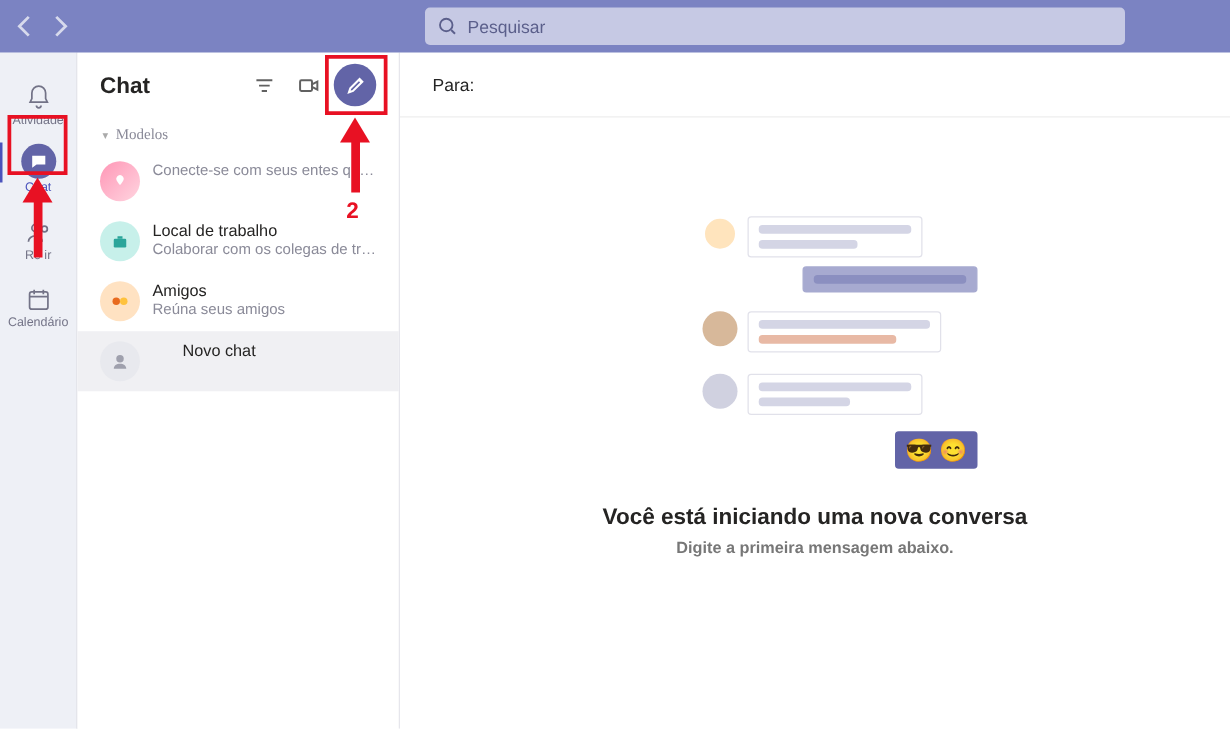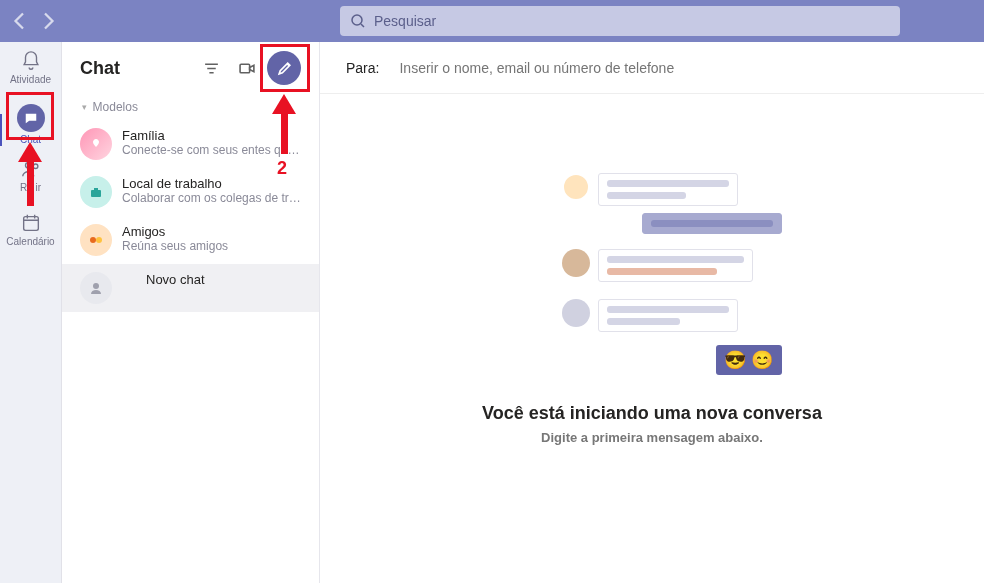--- a/index.html
+++ b/index.html
@@ -11,36 +11,36 @@
 .search-wrap { position:absolute; left:340px; top:6px;text-align:right; }
 .search { width:560px; height:30px; background:#c6c9e4; border-radius:4px; display:flex; align-items:center; padding:0 10px; color:#5b5f8b; }
 .search svg { width:16px; height:16px; margin-right:8px; }
 .search span { font-size:14px; }
 
 
 .main { display:flex; height:541px; }
 
 
 .rail { width:62px; background:#eef0f6; border-right:1px solid #e1e1e8; display:flex; flex-direction:column; align-items:center; padding-top:8px; }
-.rail-item { width:56px; height:52px; display:flex; flex-direction:column; align-items:center; justify-content:flex-start; color:#737387; font-size:10px; cursor:pointer; margin-bottom:2px; border-radius:4px; }
+.rail-item { width:56px; height:52px; display:flex; flex-direction:column; align-items:center; justify-content:flex-end; color:#737387; font-size:10px; cursor:pointer; margin-bottom:2px; border-radius:4px; }
 .rail-item svg { width:22px; height:22px; margin-bottom:2px; }
 .rail-item.active { color:#4b53bc; position:relative; }
 .rail-item.active::before { content:""; position:absolute; left:-3px; top:10px; bottom:10px; width:2px; background:#4b53bc; }
 .rail-chat-icon { width:28px; height:28px; border-radius:50%; background:#6264a7; display:flex; align-items:center; justify-content:center; margin-bottom:2px; }
 .rail-chat-icon svg { width:14px; height:14px; color:#fff; margin:0; }
 
 
 .chat-panel { width:258px; border-right:1px solid #e6e6ec; background:#fff; display:flex; flex-direction:column; }
 .panel-header { height:52px; display:flex; align-items:center; padding:0 18px; }
 .panel-title { font-size:18px; font-weight:700; color:#252423; flex:1; }
 .hdr-btn { width:32px; height:32px; display:flex; align-items:center; justify-content:center; color:#616161; cursor:pointer; border-radius:4px; margin-left:4px; }
 .hdr-btn.compose { background:#6264a7; color:#fff; border-radius:50%; width:34px; height:34px; }
 .hdr-btn svg { width:17px; height:17px; }
 
-.section-label { font-size:12px; color:#8a8a98; padding:6px 20px; cursor:pointer; display:flex; align-items:center; }
+.section-label { font-size:12px; color:#8a8a98; padding:6px 20px; cursor:pointer; display:flex; align-items:center;font-family:Liberation Serif, serif; }
 .section-label::before { content:"▾"; font-size:9px; margin-right:6px; color:#aaa; }
 
 .list-item { display:flex; align-items:flex-start; padding:8px 18px; cursor:pointer; }
 .list-item.selected { background:#f0f0f3;gap:24px; }
 .avatar { width:32px; height:32px; border-radius:50%; flex-shrink:0; margin-right:10px; display:flex; align-items:center; justify-content:center; }
 .av-fam { background:linear-gradient(135deg,#ff96b6,#ffd5e0); }
 .av-work { background:#c7f0ea; }
 .av-friends { background:#ffe2c2; }
 .av-new { background:#e8e9ee; }
 .avatar svg { width:16px; height:16px; }
@@ -157,21 +157,20 @@
 
       <div class="section-label">Modelos</div>
 
       <div class="list-item">
         <div class="avatar av-fam">
           <svg viewBox="0 0 16 16" fill="#fff">
               <path d="M8 3c2 0 3 2 3 3 0 2-3 5-3 5s-3-3-3-5c0-1 1-3 3-3z"></path>
             </svg>
         </div>
         <div class="item-text">
-          <div class="item-title">Família</div>
           <div class="item-sub">Conecte-se com seus entes queridos</div>
         </div>
       </div>
 
       <div class="list-item">
         <div class="avatar av-work">
           <svg viewBox="0 0 16 16" fill="#2aa59a">
               <rect x="3" y="6" width="10" height="7" rx="1"></rect>
               <path d="M6 6V4h4v2"></path>
             </svg>
@@ -205,21 +204,20 @@
         </div>
         <div class="item-text">
           <div class="item-title">Novo chat</div>
         </div>
       </div>
     </div>
 
     <div class="content">
       <div class="to-row">
         <span class="to-label">Para:</span>
-        <input class="to-input" placeholder="Inserir o nome, email ou número de telefone" style="">
       </div>
       <div class="illus-wrap">
         <div class="illus">
           <div class="bub" style="top:0;left:40px;">
             <div class="avc" style="background:#ffe4bd;border:2px solid #fff;"></div>
             <div class="lines" style="width:140px;">
                 <div class="ln" style="width:100%"></div>
                 <div class="ln" style="width:65%"></div>
               </div>
           </div>

